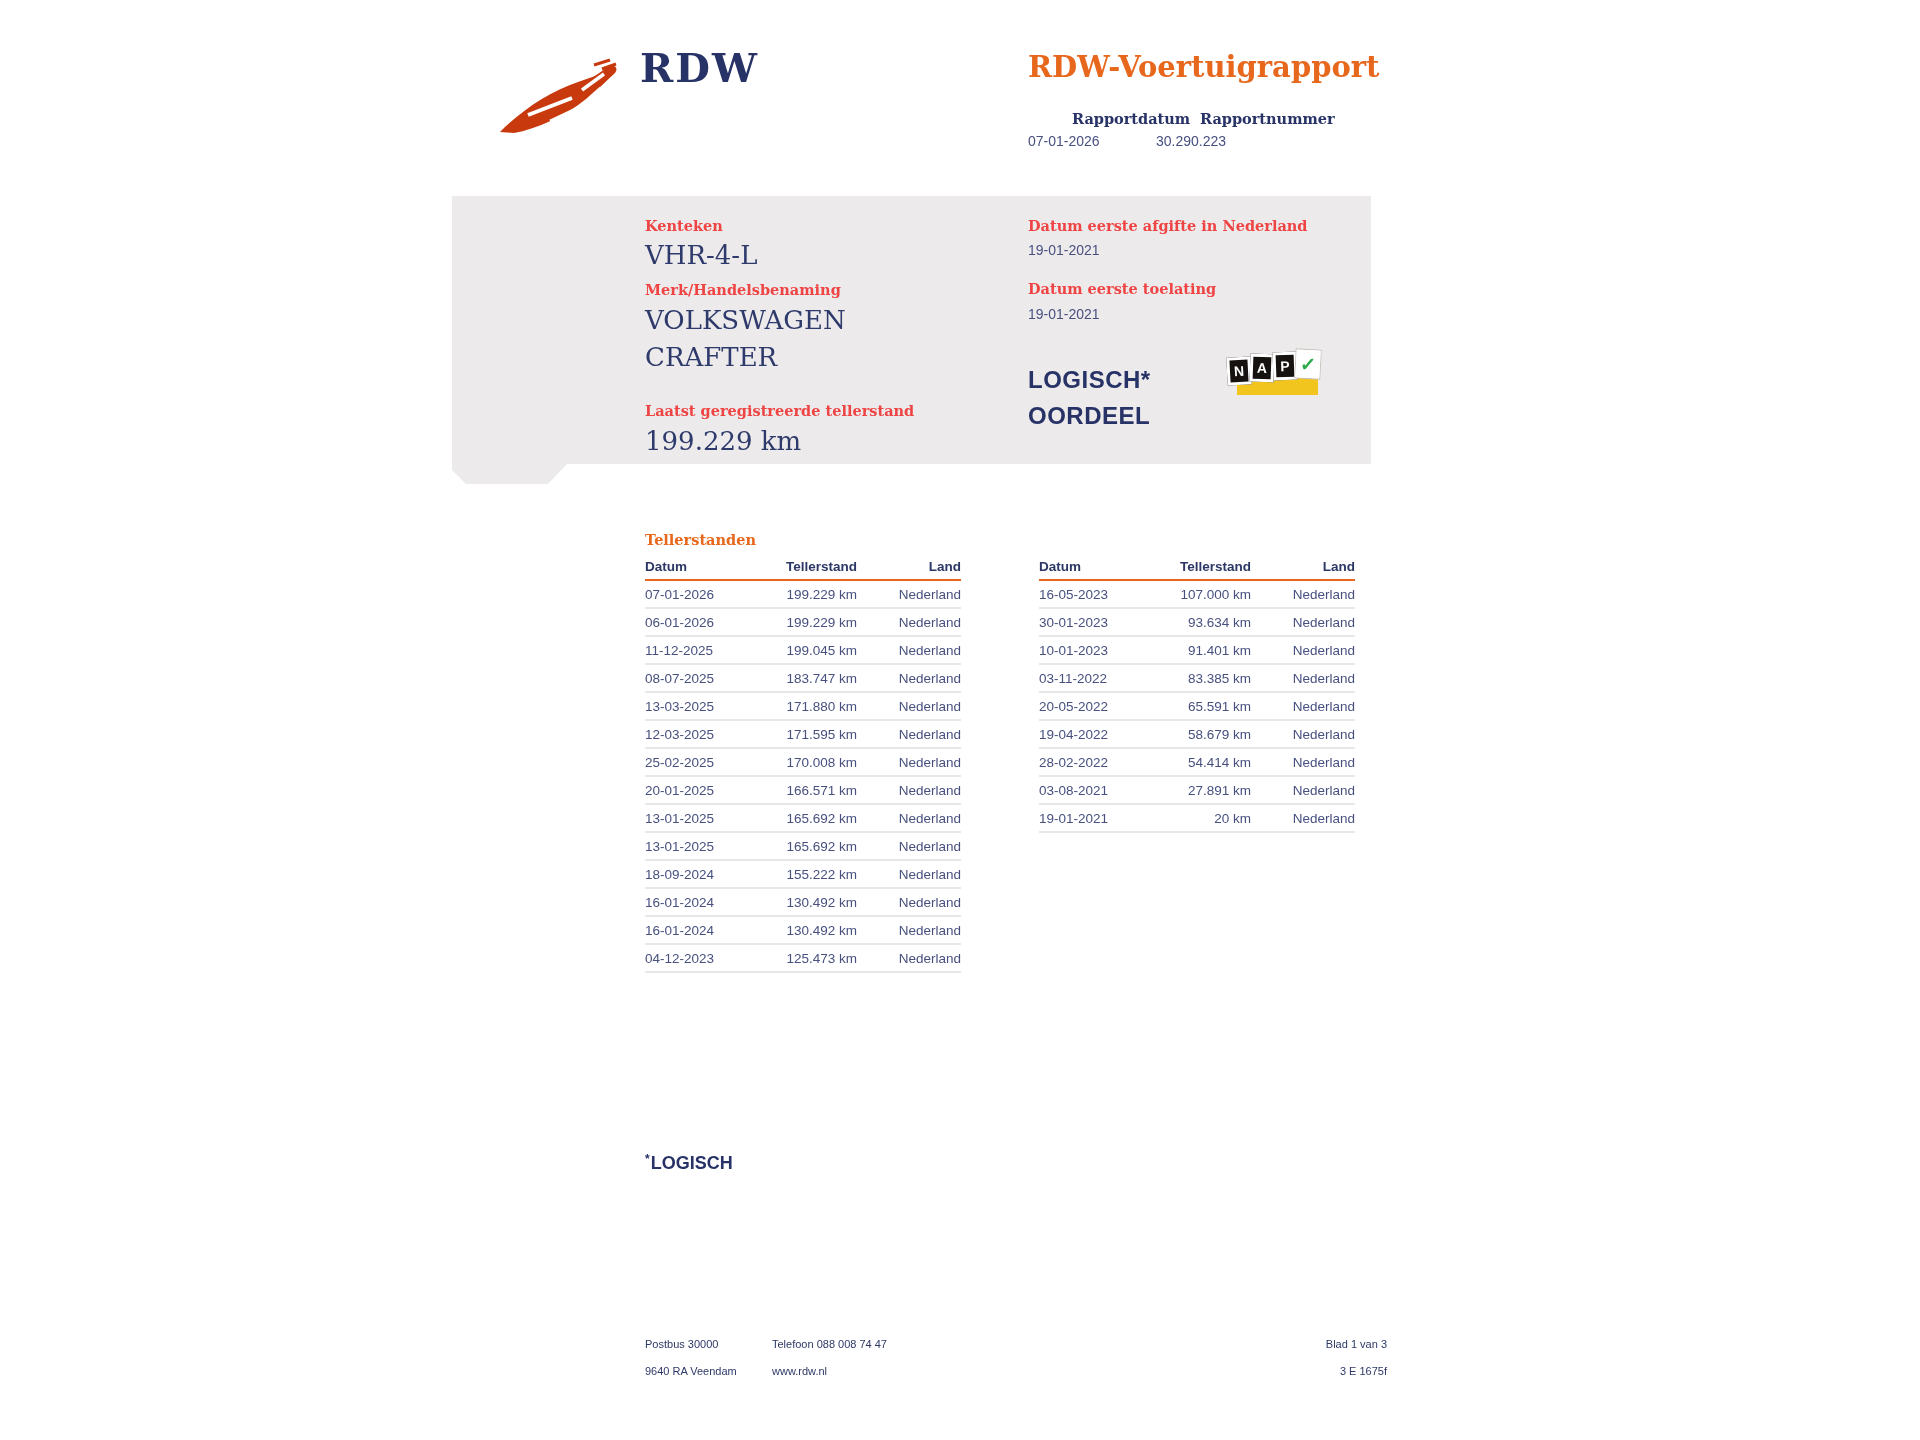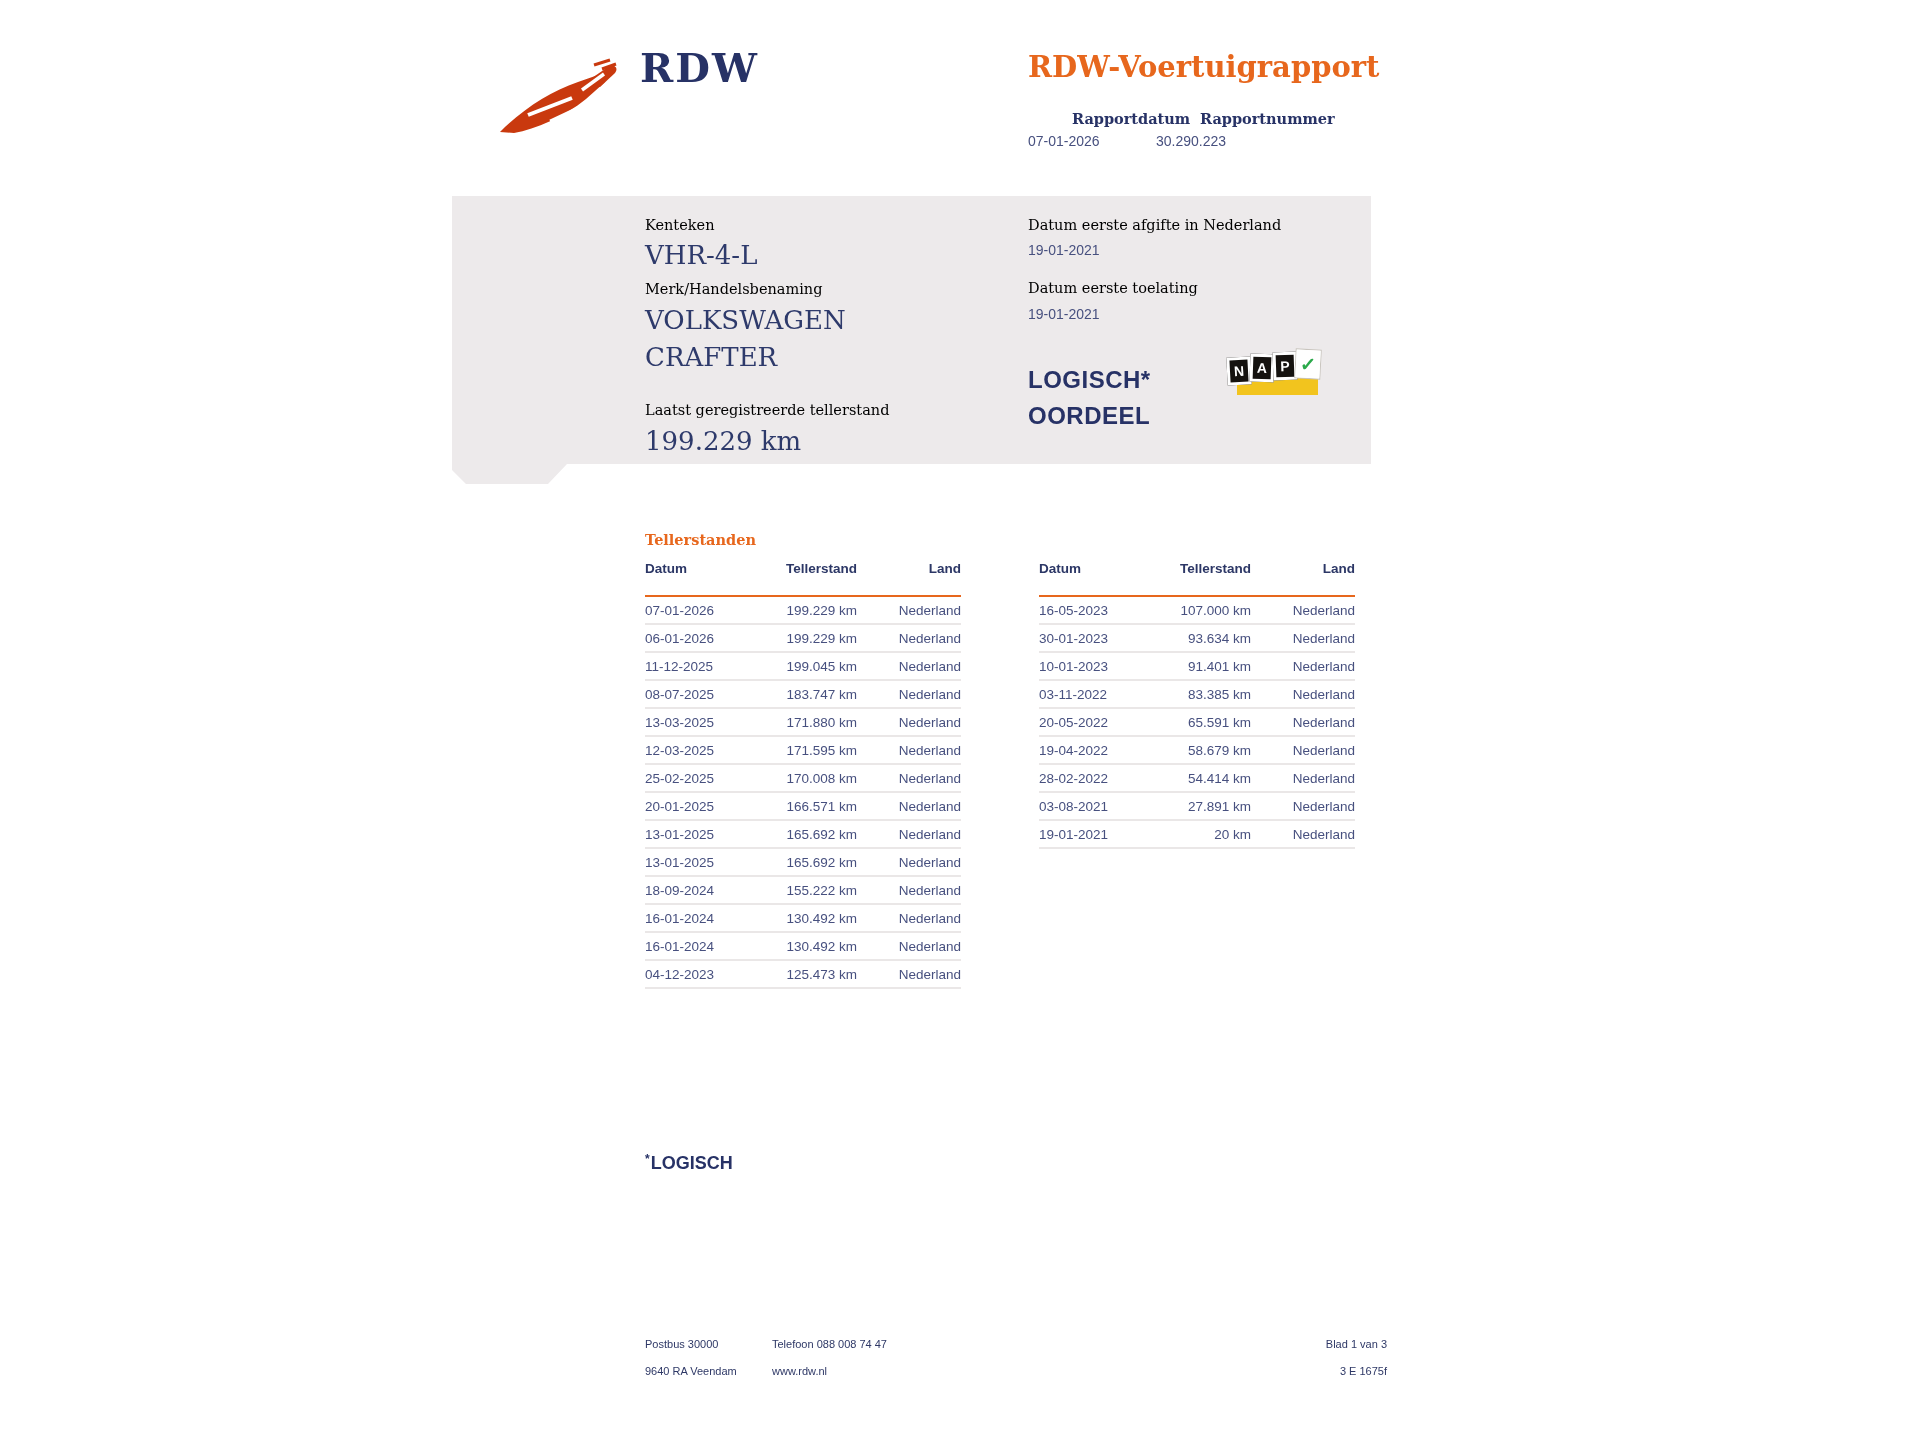--- a/index.html
+++ b/index.html
@@ -11,39 +11,39 @@
   .rdw-logo-text{left:640px;top:44px;font-family:"DejaVu Serif",serif;font-weight:bold;
         font-size:40px;letter-spacing:2px;color:#273266;}
   .doc-title{left:1028px;top:50px;font-family:"DejaVu Serif",serif;font-weight:bold;
         font-size:29px;color:#e7671d;}
   .meta-label{font-family:"DejaVu Serif",serif;font-weight:bold;font-size:14.5px;color:#273266;margin-left:44px;}
   .meta-value{font-size:14px;color:#47507f;}
 
   
   .grey-box{left:452px;top:196px;width:919px;height:288px;background:#edeaeb;
         clip-path:polygon(0 0,919px 0,919px 268px,115px 268px,96px 288px,14px 288px,0 274px);}
-  .f-label{font-family:"DejaVu Serif",serif;font-weight:normal;font-size:14.5px;color:#000000;}
+  .f-label{font-family:"DejaVu Serif",serif;font-weight:bold;font-size:14.5px;color:#ef4444;}
   .f-big{font-family:"DejaVu Serif",serif;font-size:26px;color:#2e3a6b;}
   .f-val{font-size:14px;color:#47507f;}
   .oordeel{font-size:24px;font-weight:bold;color:#273266;letter-spacing:.5px;line-height:36px;}
 
   
   .nap{left:1227px;top:350px;width:96px;height:48px;}
   .nap-yellow{position:absolute;left:10px;top:20px;width:81px;height:25px;background:#f2c41e;}
   .nap-tile{position:absolute;width:24px;height:28px;background:#15120f;border:3px solid #fff;
         box-sizing:border-box;color:#fff;font-weight:bold;font-size:14px;
         display:flex;align-items:center;justify-content:center;}
   .nap-check{background:#fff;color:#2ba94b;font-size:19px;box-shadow:0 0 0 1px #c9c5be;}
 
   
   .section-heading{left:645px;top:531px;font-family:"DejaVu Serif",serif;font-weight:bold;
         font-size:14.5px;color:#e7671d;}
   .odo-table{position:absolute;top:556px;width:316px;font-size:13.5px;color:#47507f;}
   .odo-left{left:645px;} .odo-right{left:1039px;}
-  .t-head{display:flex;height:20px;align-items:flex-end;padding-bottom:19px;
+  .t-head{display:flex;height:20px;align-items:center;padding-bottom:3px;
         border-bottom:2px solid #e7671d;font-weight:bold;color:#2c3766;}
   .t-row{display:flex;height:28px;align-items:center;border-bottom:2px solid #eae7e7;
         box-sizing:border-box;}
   .c0{width:92px;text-align:left;} .c1{flex:1;text-align:right;} .c2{width:104px;text-align:right;}
 
   
   .fn-title{left:645px;top:1152px;font-size:18px;font-weight:bold;color:#273266;}
   .fn-star{font-size:12px;vertical-align:6px;margin-right:1px;}
   .fn-text{left:645px;top:1184px;width:752px;font-size:13.5px;line-height:25px;color:#ee7a45;}
 

